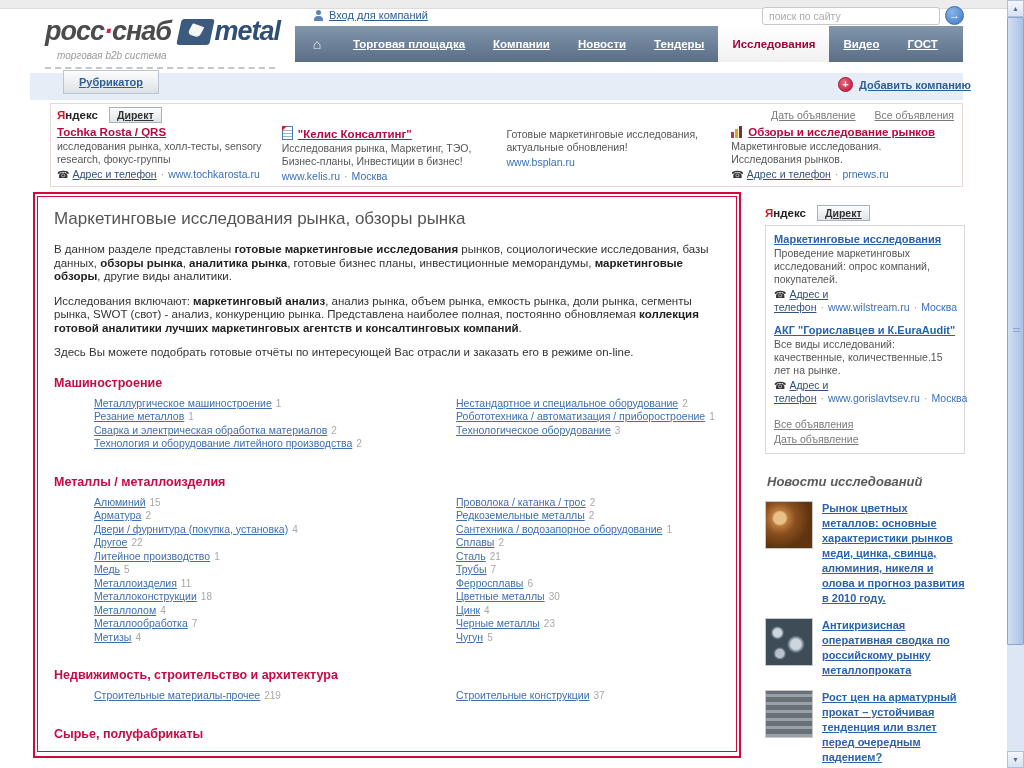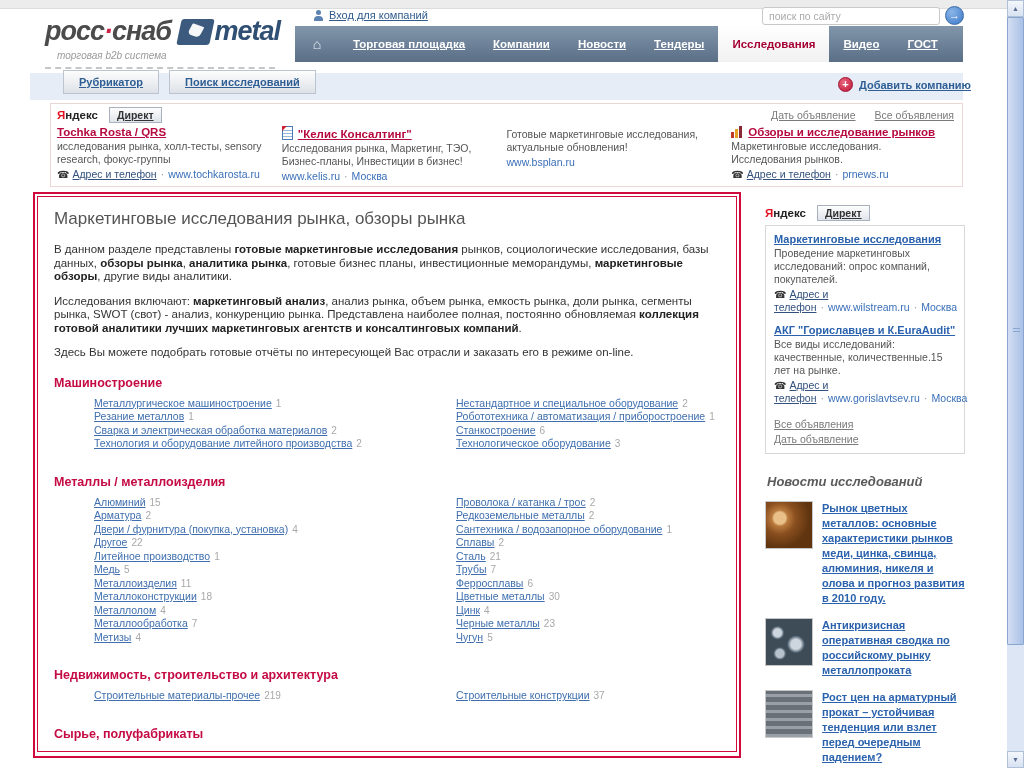--- a/index.html
+++ b/index.html
@@ -43,21 +43,21 @@
   .nav{position:absolute;left:295px;top:26px;width:668px;height:36px;
        background:linear-gradient(#8196ab,#5a6e86);display:flex;align-items:stretch;}
   .home{width:44px;display:flex;align-items:center;justify-content:center;color:#e9eef4;font-size:14px;}
   .home::before{content:"\2302";}
   .nav-item{display:flex;align-items:center;padding:0 14px;color:#fff;font-weight:bold;font-size:11.5px;
             text-decoration:underline;}
   .nav-item.active{background:linear-gradient(#ffffff,#f1f1f1);color:#a50234;text-decoration:none;}
 
   
   .subnav-band{position:absolute;left:30px;top:73px;width:933px;height:27px;background:#e6edf6;}
-  .subnav-tabs{position:absolute;left:63px;top:70px;display:flex;gap:10px;}
+  .subnav-tabs{position:absolute;left:63px;top:70px;display:flex;gap:20px;}
   .subnav-tab{display:inline-block;padding:5px 15px;background:linear-gradient(#fdfdfd,#dde1e7);
               border:1px solid #bcc4d0;font-weight:bold;font-size:11px;color:#2e5e94;text-decoration:underline;}
   .addcompany{position:absolute;left:838px;top:77px;display:flex;align-items:center;}
   .plus-ic{width:13px;height:13px;border-radius:50%;background:radial-gradient(circle at 35% 30%,#e8647e,#c01838);
            border:1px solid #9c1030;position:relative;margin-right:6px;}
   .plus-ic::before{content:"+";position:absolute;left:0;right:0;top:0;text-align:center;color:#fff;font-weight:bold;
            font-size:11px;line-height:13px;}
   .addcompany a{color:#2e5e94;font-weight:bold;font-size:11px;text-decoration:underline;}
 
   
@@ -171,21 +171,20 @@
         <a class="nav-item">Тендеры</a>
         <a class="nav-item active">Исследования</a>
         <a class="nav-item">Видео</a>
         <a class="nav-item">ГОСТ</a>
       </span>
   </div>
 
   <div class="subnav-band"></div>
   <div class="subnav-tabs">
     <a class="subnav-tab">Рубрикатор</a>
-    <a class="subnav-tab">Поиск исследований</a>
   </div>
   <div class="addcompany">
     <span class="plus-ic"></span>
     <a>Добавить компанию</a>
   </div>
 
   <div class="adsbox">
     <div class="ads-head">
       <span>
         <span class="ya-brand"><span class="ya-first">Я</span><span class="ya-rest">ндекс</span></span>
@@ -233,21 +232,20 @@
             <div class="cols">
               <div class="col">
                 <div class="cat-row"><a class="cat-link">Металлургическое машиностроение</a><span class="cat-count">1</span></div>
                 <div class="cat-row"><a class="cat-link">Резание металлов</a><span class="cat-count">1</span></div>
                 <div class="cat-row"><a class="cat-link">Сварка и электрическая обработка материалов</a><span class="cat-count">2</span></div>
                 <div class="cat-row"><a class="cat-link">Технология и оборудование литейного производства</a><span class="cat-count">2</span></div>
               </div>
               <div class="col col-r">
                 <div class="cat-row"><a class="cat-link">Нестандартное и специальное оборудование</a><span class="cat-count">2</span></div>
                 <div class="cat-row"><a class="cat-link">Робототехника / автоматизация / приборостроение</a><span class="cat-count">1</span></div>
-                <div class="cat-row"><a class="cat-link">Станкостроение</a><span class="cat-count">6</span></div>
                 <div class="cat-row"><a class="cat-link">Технологическое оборудование</a><span class="cat-count">3</span></div>
               </div>
             </div>
           </div>
           <div class="section">
             <div class="sec-h">Металлы / металлоизделия</div>
             <div class="cols">
               <div class="col">
                 <div class="cat-row"><a class="cat-link">Алюминий</a><span class="cat-count">15</span></div>
                 <div class="cat-row"><a class="cat-link">Арматура</a><span class="cat-count">2</span></div>

